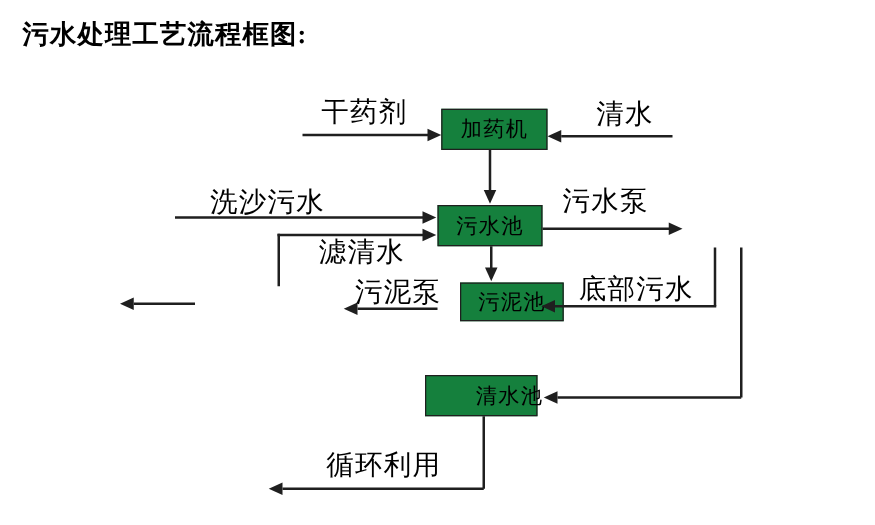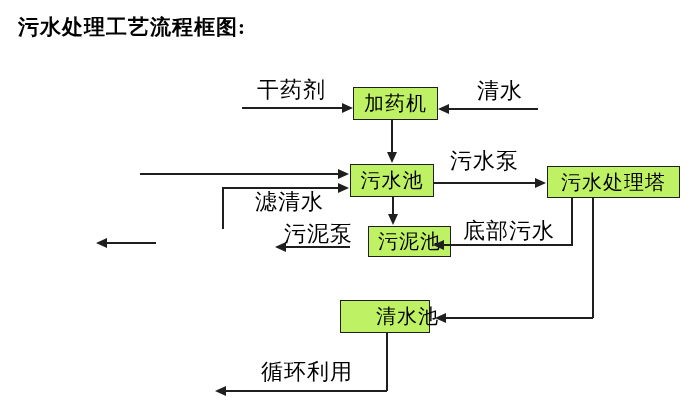--- a/index.html
+++ b/index.html
@@ -15,23 +15,23 @@
     position:absolute;
     font-size:21px;
     font-weight:bold;
     letter-spacing:1px;
     white-space:nowrap;
   }
   .box{
     position:absolute;
     box-sizing:border-box;
     border:1.5px solid #1f1f1f;
-    background:#bef264;
+    background:#15803d;
     display:flex;align-items:center;justify-content:center;
-    font-size:20px;
+    font-size:17px;
     white-space:nowrap;
     letter-spacing:1px;
   }
   .lbl{
     position:absolute;
     font-size:22px;
     white-space:nowrap;
     letter-spacing:1px;
     line-height:21px;
   }
@@ -45,37 +45,37 @@
 </style>
 </head>
 <body>
 
 <div id="canvas">
 
   <div class="title" style="left:18px;top:13px;">污水处理工艺流程框图:</div>
 
   <div class="box" style="left:353px;top:87px;width:85px;height:33px;">加药机</div>
   <div class="box" style="left:350px;top:164px;width:84px;height:33px;">污水池</div>
-  <div class="box" style="left:547px;top:166px;width:133px;height:32px;">污水处理塔</div>
   <div class="box" style="left:368px;top:226px;width:83px;height:31px;">污泥池</div>
   <div class="box" style="left:340px;top:300px;width:90px;height:33px;padding-left:45px;">清水池</div>
 
   <div class="hline" style="left:242px;top:107px;width:101px;"></div>
   <div class="arr r" style="left:342px;top:103px;"></div>
   <div class="lbl" style="left:257px;top:79px;">干药剂</div>
 
   <div class="hline" style="left:449px;top:108px;width:89px;"></div>
   <div class="arr l" style="left:438px;top:104px;"></div>
   <div class="lbl" style="left:477px;top:80px;">清水</div>
 
   <div class="vline" style="left:391px;top:120px;height:35px;"></div>
   <div class="arr d" style="left:387px;top:152px;"></div>
 
   <div class="hline" style="left:140px;top:173px;width:200px;"></div>
   <div class="arr r" style="left:338px;top:169px;"></div>
+  <div class="lbl" style="left:168px;top:151px;">洗沙污水</div>
 
   <div class="vline" style="left:222px;top:187px;height:42px;"></div>
   <div class="hline" style="left:222px;top:187px;width:118px;"></div>
   <div class="arr r" style="left:338px;top:183px;"></div>
   <div class="lbl" style="left:255px;top:191px;">滤清水</div>
 
   <div class="hline" style="left:434px;top:182px;width:103px;"></div>
   <div class="arr r" style="left:535px;top:178px;"></div>
   <div class="lbl" style="left:450px;top:150px;">污水泵</div>
 

